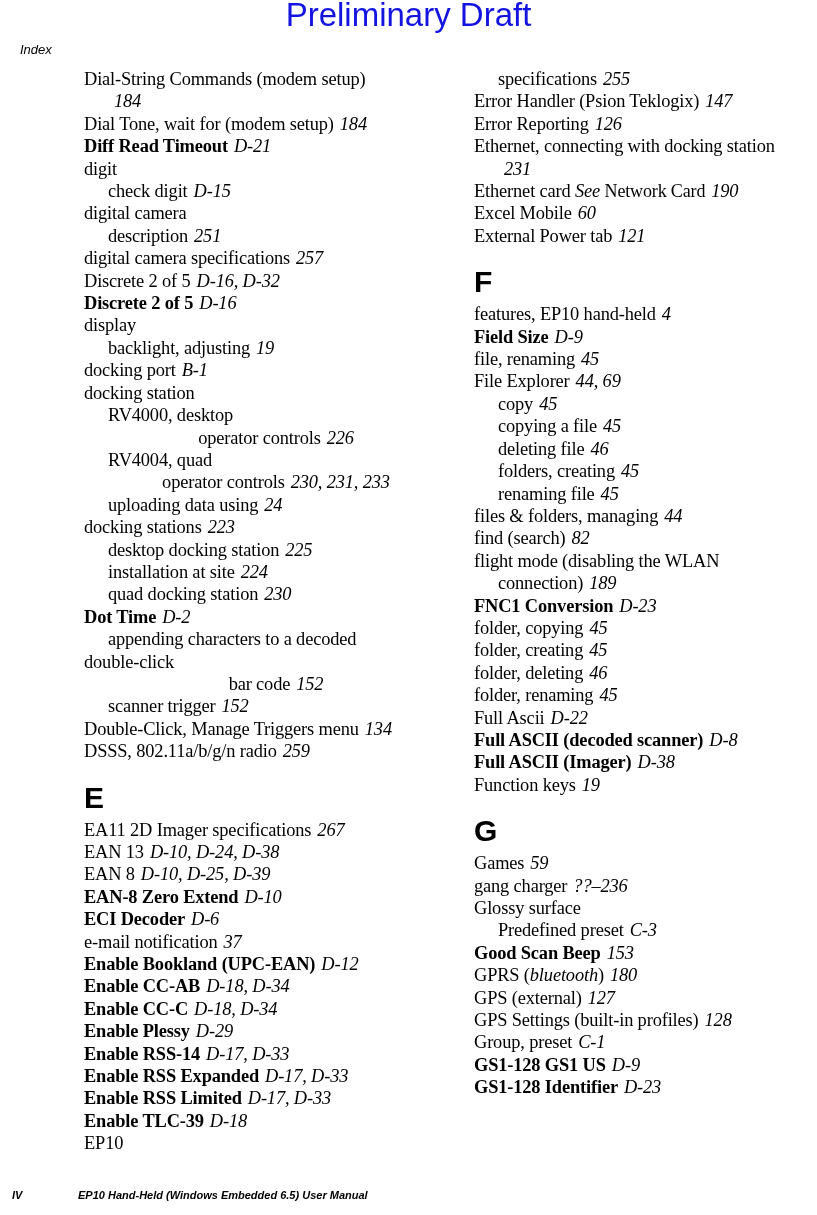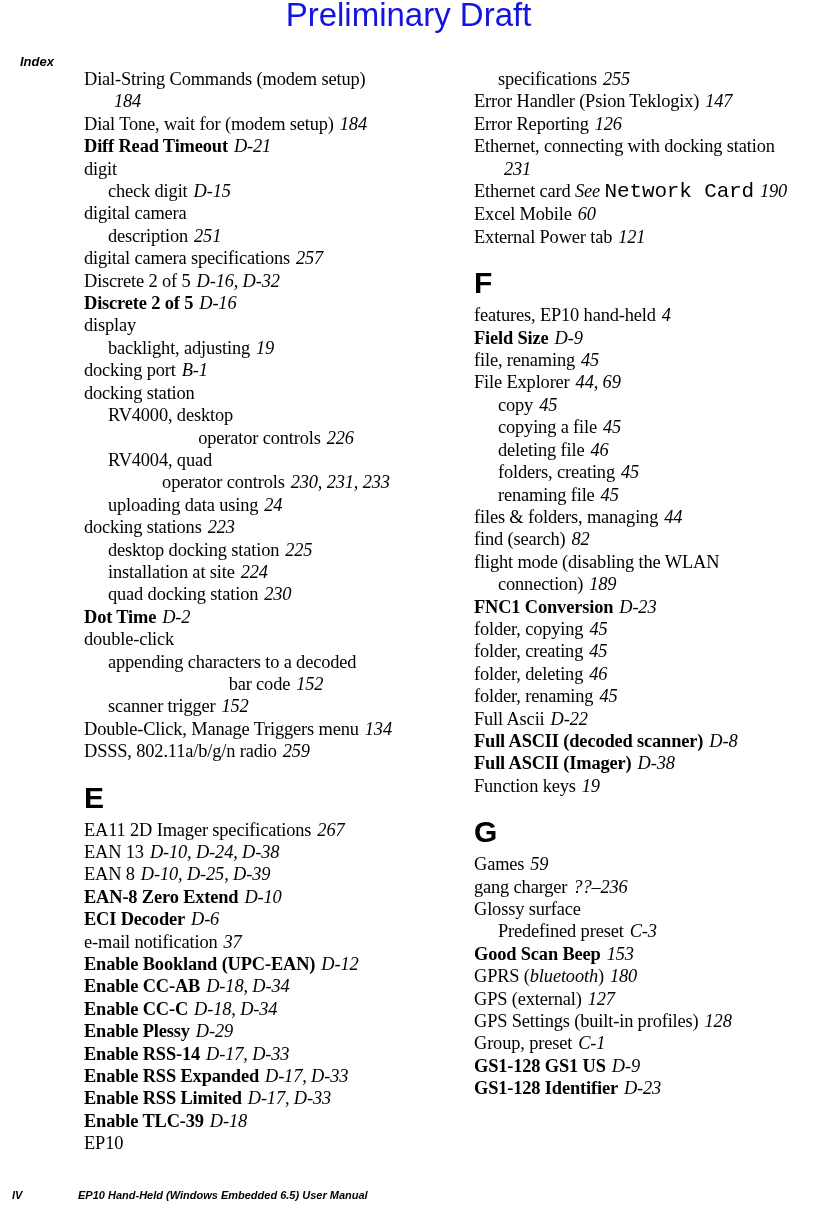--- a/index.html
+++ b/index.html
@@ -29,25 +29,25 @@
     font-size: 33px;
     font-weight: 400;
     letter-spacing: 0px;
     color: #1414e0;
     white-space: nowrap;
   }
 
   
   #running-header {
     position: absolute;
-    top: 54px;
+    top: 42px;
     left: 20px;
     font-family: "Liberation Sans", "DejaVu Sans", sans-serif;
     font-size: 13px;
-    font-weight: bold;
+    font-weight: normal;
     font-style: italic;
     color: #000000;
   }
 
   
   #index-body {
     position: absolute;
     top: 68px;
     left: 0;
     width: 817px;
@@ -71,22 +71,22 @@
 
   .term { font-weight: normal; }
   .entry.bold .term { font-weight: bold; }
 
   .pages {
     font-style: italic;
     padding-left: 6px;
   }
   .see { font-style: italic; }
   .altface {
-    font-family: Liberation Mono, monospace;
-    font-size: 21px;
+    font-family: Liberation Serif, serif;
+    font-size: 18px;
   }
   .termital { font-style: italic; }
 
   
   .section-letter {
     font-family: "Liberation Sans", "DejaVu Sans", sans-serif;
     font-size: 30px;
     font-weight: bold;
     line-height: 34px;
     padding-top: 18px;
@@ -139,22 +139,22 @@
       <div class="entry lvl1"><span class="term">RV4000, desktop</span></div>
       <div class="entry lvl2"><span class="term">operator controls</span><span class="pages">226</span></div>
       <div class="entry lvl1"><span class="term">RV4004, quad</span></div>
       <div class="entry lvl2"><span class="term">operator controls</span><span class="pages">230, 231, 233</span></div>
       <div class="entry lvl1"><span class="term">uploading data using</span><span class="pages">24</span></div>
       <div class="entry lvl0"><span class="term">docking stations</span><span class="pages">223</span></div>
       <div class="entry lvl1"><span class="term">desktop docking station</span><span class="pages">225</span></div>
       <div class="entry lvl1"><span class="term">installation at site</span><span class="pages">224</span></div>
       <div class="entry lvl1"><span class="term">quad docking station</span><span class="pages">230</span></div>
       <div class="entry lvl0 bold"><span class="term">Dot Time</span><span class="pages">D-2</span></div>
+      <div class="entry lvl1"><span class="term">appending characters to a decoded</span></div>
       <div class="entry lvl0"><span class="term">double-click</span></div>
-      <div class="entry lvl1"><span class="term">appending characters to a decoded</span></div>
       <div class="entry lvl2"><span class="term">bar code</span><span class="pages">152</span></div>
       <div class="entry lvl1"><span class="term">scanner trigger</span><span class="pages">152</span></div>
       <div class="entry lvl0"><span class="term">Double-Click, Manage Triggers menu</span><span class="pages">134</span></div>
       <div class="entry lvl0"><span class="term">DSSS, 802.11a/b/g/n radio</span><span class="pages">259</span></div>
       <div class="section-letter">E</div>
       <div class="entry lvl0"><span class="term">EA11 2D Imager specifications</span><span class="pages">267</span></div>
       <div class="entry lvl0"><span class="term">EAN 13</span><span class="pages">D-10, D-24, D-38</span></div>
       <div class="entry lvl0"><span class="term">EAN 8</span><span class="pages">D-10, D-25, D-39</span></div>
       <div class="entry lvl0 bold"><span class="term">EAN-8 Zero Extend</span><span class="pages">D-10</span></div>
       <div class="entry lvl0 bold"><span class="term">ECI Decoder</span><span class="pages">D-6</span></div>

